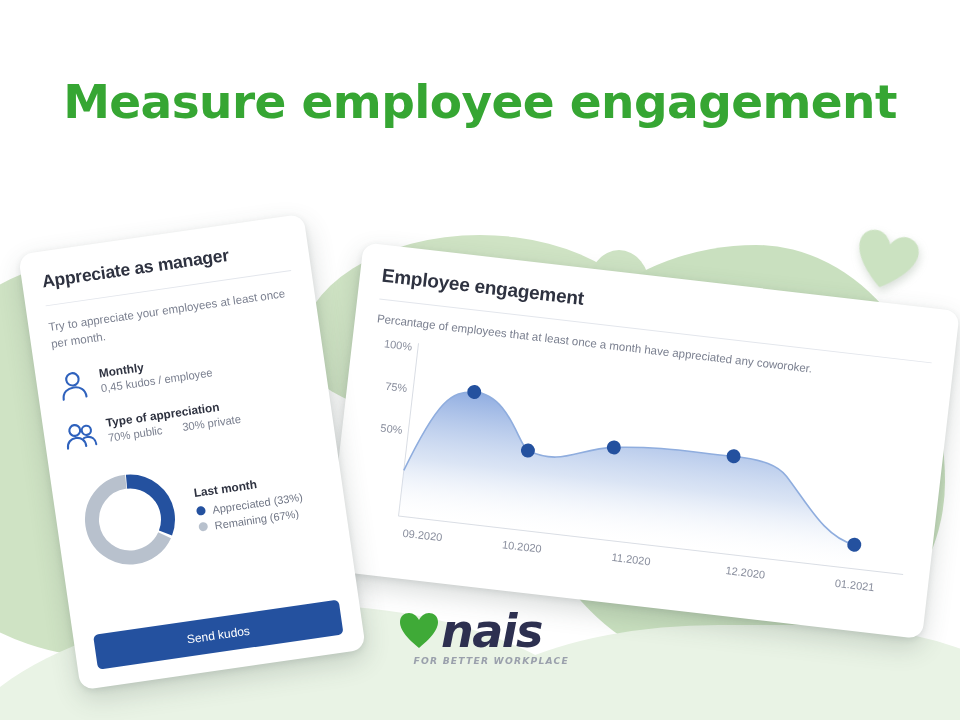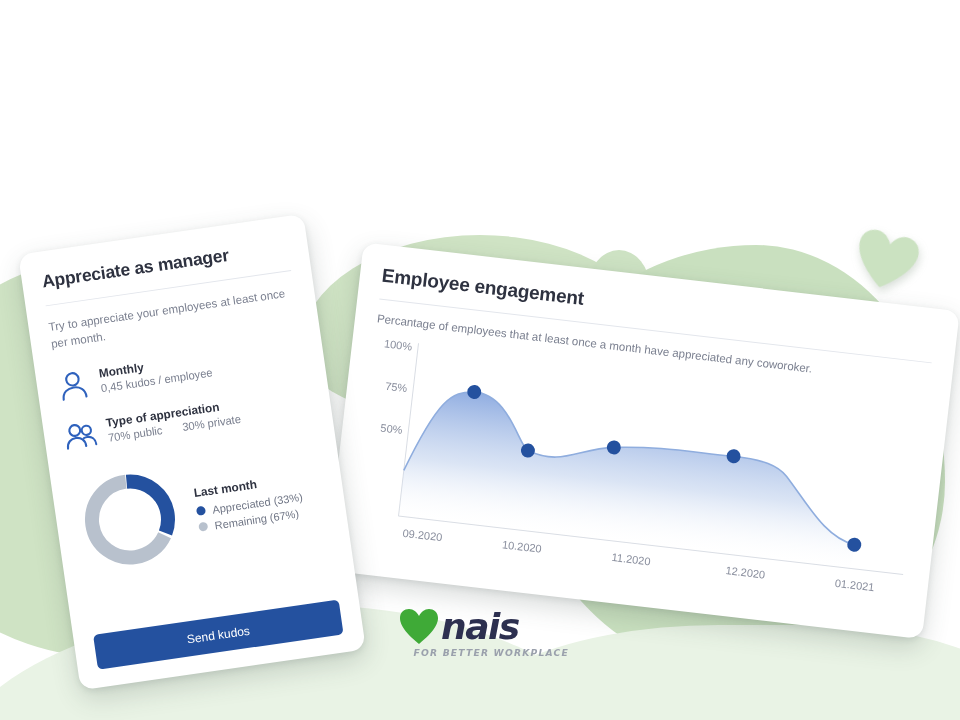--- a/index.html
+++ b/index.html
@@ -199,21 +199,21 @@
 
   
   #nais-logo {
     position: absolute;
     left: 399px; top: 608px;
     width: 170px; height: 62px;
     z-index: 9;
   }
   .logo-word {
     font-family: "DejaVu Sans", sans-serif;
-    font-size: 36px;
+    font-size: 46px;
     font-weight: 700;
     font-style: italic;
     color: #2d3050;
     letter-spacing: -1.5px;
     line-height: 1;
   }
   .logo-tag {
     font-family: "DejaVu Sans", sans-serif;
     font-size: 9.2px;
     font-weight: 700;
@@ -236,20 +236,21 @@
     <div class="blob-circle"></div>
     <div class="blob-right"></div>
     <div class="blob-bottom"></div>
     <div class="blob-bottom-right"></div>
 
     <svg class="deco-heart" viewBox="0 0 62 58">
       <path d="M31 56 C 6 38, 1 24, 1 16 C 1 6, 9 1, 16 1 C 23 1, 28 6, 31 12 C 34 6, 39 1, 46 1 C 53 1, 61 6, 61 16 C 61 24, 56 38, 31 56 Z" fill="#cbe2c1"></path>
     </svg>
   </div>
 
+  <div class="title">Measure employee engagement</div>
 
   <div class="card" id="card-engagement">
     <div class="card-title">Employee engagement</div>
     <div class="divider"></div>
     <div class="chart-desc">Percantage of employees that at least once a month have appreciated any coworoker.</div>
 
     <div class="chart-area">
       <svg viewBox="0 0 556 218" preserveAspectRatio="none">
         <defs>
           <linearGradient id="areaFill" x1="0" y1="0" x2="0" y2="1">

